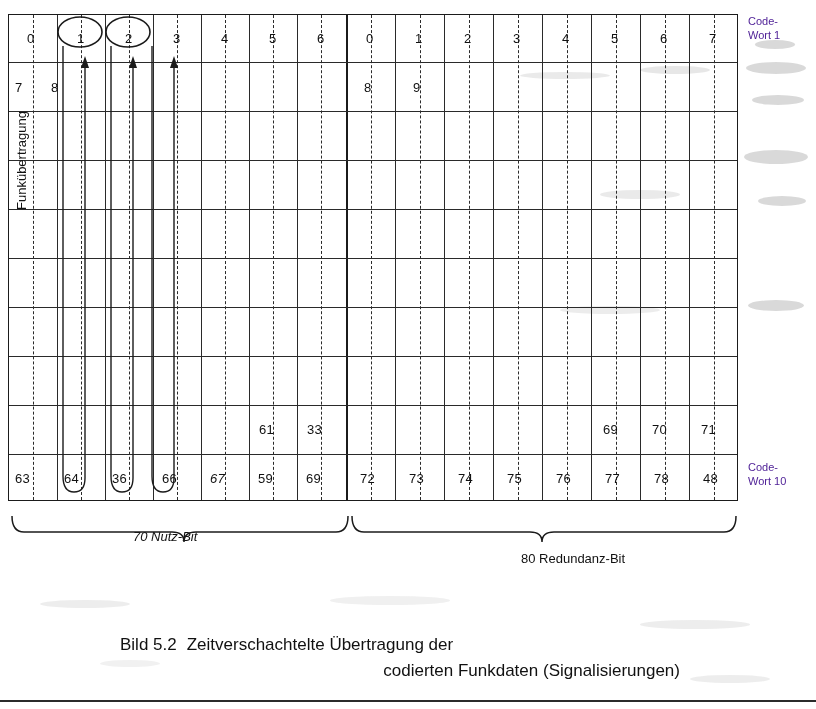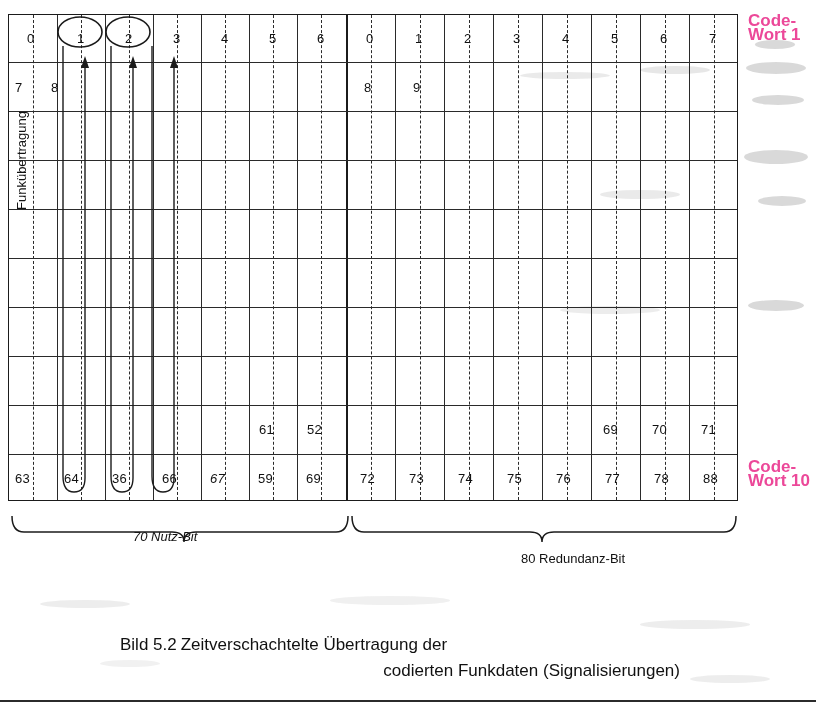--- a/index.html
+++ b/index.html
@@ -73,25 +73,24 @@
     font-size: 13px;
     line-height: 13px;
     letter-spacing: .2px;
     color: #111;
     white-space: nowrap;
   }
 
   
   .side-label {
     position: absolute;
-    font-size: 17px;
+    font-size: 11px;
     line-height: 14px;
-    color: #ec4899;
+    color: #4c1d95;
     white-space: pre-line;
-    font-weight: bold;
   }
 
   
   #funk-label {
     position: absolute;
     left: 14px;
     top: 210px;
     transform: rotate(-90deg);
     transform-origin: left top;
     font-size: 13px;
@@ -117,21 +116,21 @@
     line-height: 26px;
     color: #111;
   }
   #caption .cap-line {
     display: block;
   }
   #caption .cap-indent {
     padding-left: 86px;
     text-align: right;
   }
-  #cap-title { margin-right: 4px; }
+  #cap-title { margin-right: 10px; }
 
   
   #bottom-rule {
     position: absolute;
     left: 0;
     top: 700px;
     width: 816px;
     height: 2px;
     background: #2b2b2b;
   }
@@ -226,41 +225,41 @@
   <div class="cellnum" style="left:602px;top:17px;">5</div>
   <div class="cellnum" style="left:651px;top:17px;">6</div>
   <div class="cellnum" style="left:700px;top:17px;">7</div>
 
   <div class="cellnum" style="left:6px;top:66px;">7</div>
   <div class="cellnum" style="left:42px;top:66px;">8</div>
   <div class="cellnum" style="left:355px;top:66px;">8</div>
   <div class="cellnum" style="left:404px;top:66px;">9</div>
 
   <div class="cellnum" style="left:250px;top:408px;">61</div>
-  <div class="cellnum" style="left:298px;top:408px;">52</div>
+  <div class="cellnum" style="left:298px;top:408px;">33</div>
   <div class="cellnum" style="left:594px;top:408px;">69</div>
   <div class="cellnum" style="left:643px;top:408px;">70</div>
   <div class="cellnum" style="left:692px;top:408px;">71</div>
 
   <div class="cellnum" style="left:6px;top:457px;">63</div>
   <div class="cellnum" style="left:55px;top:457px;">64</div>
   <div class="cellnum" style="left:103px;top:457px;">36</div>
   <div class="cellnum" style="left:153px;top:457px;">66</div>
   <div class="cellnum" style="left:201px;top:457px;font-style:italic;">67</div>
   <div class="cellnum" style="left:249px;top:457px;">59</div>
   <div class="cellnum" style="left:297px;top:457px;">69</div>
 
   <div class="cellnum" style="left:351px;top:457px;">72</div>
   <div class="cellnum" style="left:400px;top:457px;">73</div>
   <div class="cellnum" style="left:449px;top:457px;">74</div>
   <div class="cellnum" style="left:498px;top:457px;">75</div>
   <div class="cellnum" style="left:547px;top:457px;">76</div>
   <div class="cellnum" style="left:596px;top:457px;">77</div>
   <div class="cellnum" style="left:645px;top:457px;">78</div>
-  <div class="cellnum" style="left:694px;top:457px;">88</div>
+  <div class="cellnum" style="left:694px;top:457px;">48</div>
 </div>
 
 <div id="funk-label">Funkübertragung</div>
 
 <div class="side-label" style="left:748px;top:14px;">Code-
 Wort 1</div>
 <div class="side-label" style="left:748px;top:460px;">Code-
 Wort 10</div>
 
 <div class="brace-caption" style="left:133px;top:529px;font-style:italic;">70 Nutz-Bit</div>

